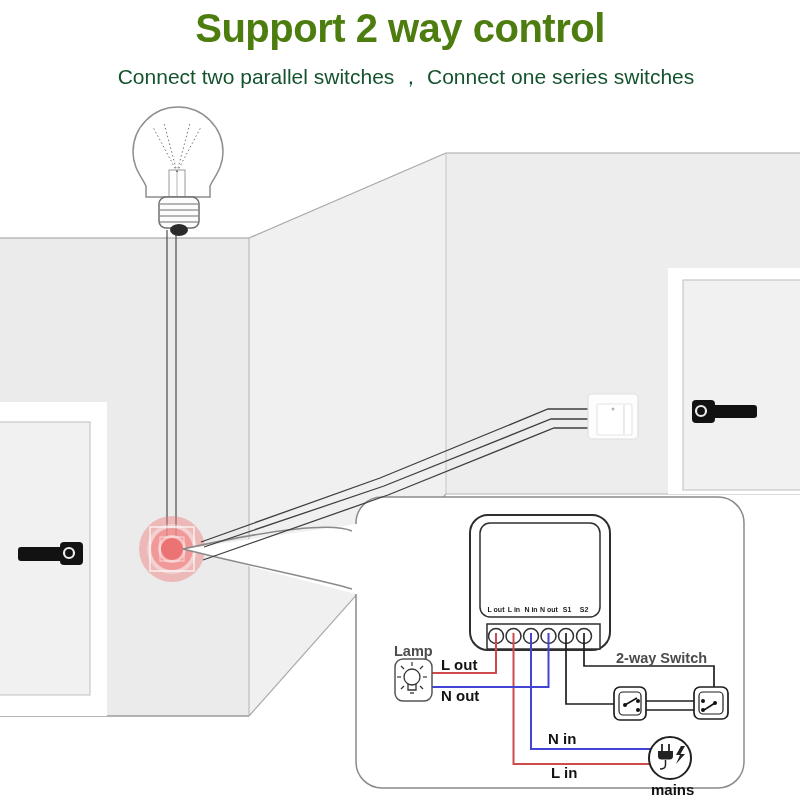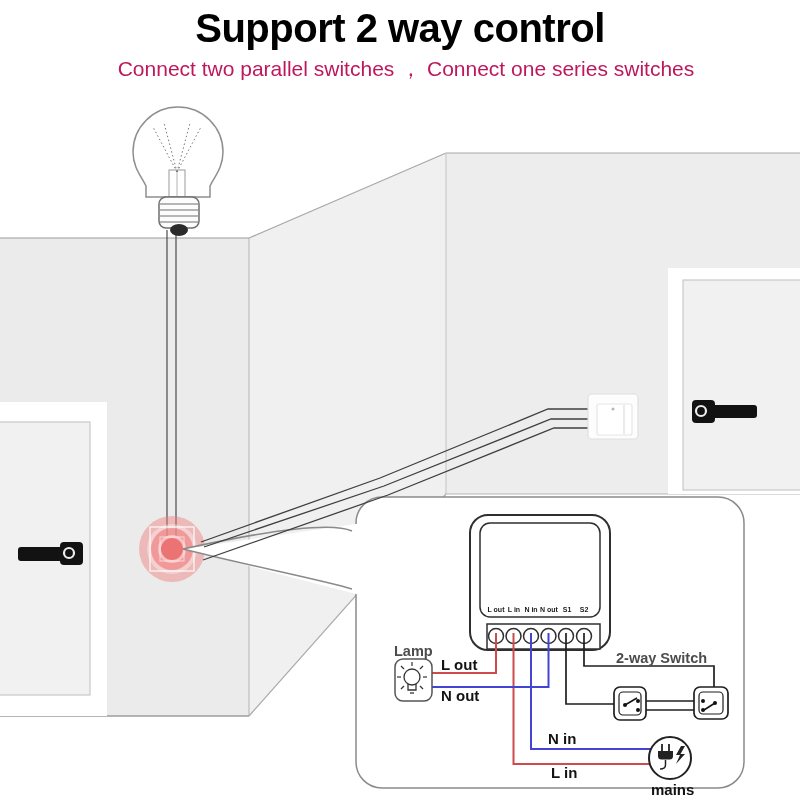--- a/index.html
+++ b/index.html
@@ -1,20 +1,20 @@
 <!DOCTYPE html>
 <html><head>
 <meta charset="utf-8">
 <style>
   html,body{margin:0;padding:0;background:#ffffff;}
   body{width:800px;height:800px;position:relative;overflow:hidden;
        font-family:"Liberation Sans",sans-serif;}
   .hdr{position:absolute;top:0;left:0;width:800px;text-align:center;z-index:5;}
-  .title{margin:6px 0 4px 0;font-size:40px;font-weight:bold;letter-spacing:-0.5px;color:#000000;}
-  .subtitle{margin:4px 0 0 12px;font-size:21px;color:#be185d;}
+  .title{margin:6px 0 12px 0;font-size:40px;font-weight:bold;letter-spacing:-0.5px;color:#4d7c0f;}
+  .subtitle{margin:4px 0 0 12px;font-size:21px;color:#14532d;}
   svg{position:absolute;top:0;left:0;}
   svg text{font-family:"Liberation Sans",sans-serif;}
   .lbl{font-size:15px;font-weight:bold;fill:#131313;}
   .lblg{font-size:14.5px;font-weight:bold;fill:#4c4c4c;}
   .term{font-size:7px;font-weight:bold;fill:#1a1a1a;text-anchor:middle;}
 </style>
 </head>
 <body>
 
 <div class="hdr">

